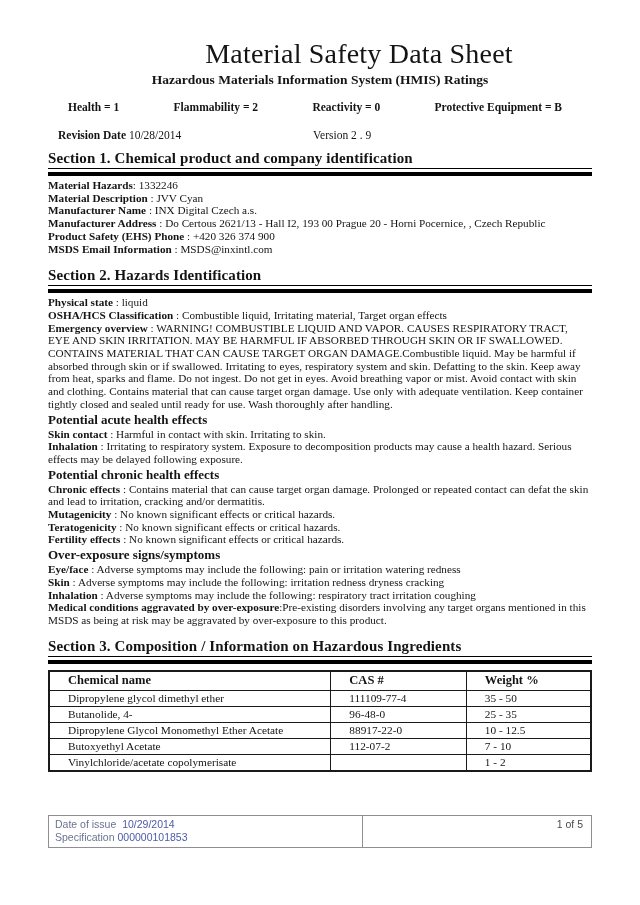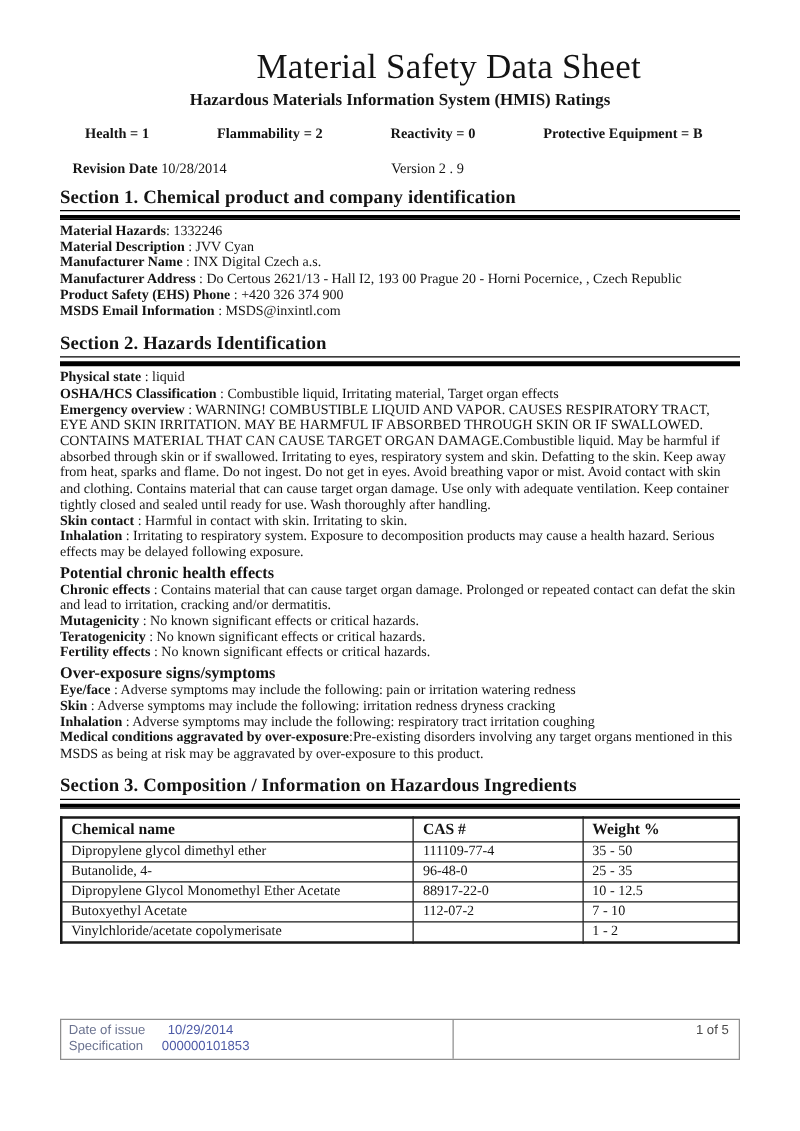--- a/index.html
+++ b/index.html
@@ -25,32 +25,32 @@
   .mt-s1 { margin-top:9px; }
   .mt-s2 { margin-top:12px; }
   .mt-s3 { margin-top:11px; }
 
   .body-block { margin-top:3px; }
   p.field { font-size:11.2px; line-height:12.7px; margin:0; }
   p.field .fl { font-weight:bold; }
   h3.subhead { font-size:13px; font-weight:bold; line-height:16px; margin:1px 0 0 0; }
 
   table.comp { width:100%; border-collapse:collapse; margin-top:6px; border:2px solid #1a1a1a; }
-  table.comp th, table.comp td { border:1px solid #1a1a1a; text-align:left; vertical-align:top; padding:1px 7px 2px 7px; }
+  table.comp th, table.comp td { border:1px solid #1a1a1a; text-align:left; vertical-align:top; padding:1px 7px 2px 18px; }
   table.comp th { font-size:12.5px; font-weight:bold; }
   table.comp td { font-size:11.3px; height:15px; }
   .col-chem { width:52%; } .col-cas { width:25%; } .col-wt { width:23%; }
 
   .footer { position:absolute; top:815px; left:48px; width:544px; height:33px;
     border:1px solid #8f8f8f; display:flex;
     font-family:"Liberation Sans","DejaVu Sans",sans-serif; font-size:10.5px; line-height:13px; }
   .footer-left { width:58%; border-right:1px solid #8f8f8f; padding:2px 6px; }
   .footer-right { flex:1; padding:2px 8px; text-align:right; color:#4a4a4a; }
   .f-label { color:#6b7390; }
-  .f-value { color:#4d5aa7;margin-left:12px; }
+  .f-value { color:#4d5aa7; }
 </style>
 </head>
 <body>
 
 <div class="page">
   <div class="content">
 
     <h1 class="doc-title">Material Safety Data Sheet</h1>
     <div class="doc-subtitle">Hazardous Materials Information System (HMIS) Ratings</div>
 
@@ -75,20 +75,21 @@
       <p class="field"><span class="fl">MSDS Email Information</span><span> : </span><span>MSDS@inxintl.com</span></p>
     </div>
 
     <h2 class="sec-head mt-s2">Section 2. Hazards Identification</h2>
     <div class="sec-rule"></div>
 
     <div class="body-block">
       <p class="field"><span class="fl">Physical state</span><span> : </span><span>liquid</span></p>
       <p class="field"><span class="fl">OSHA/HCS Classification</span><span> : </span><span>Combustible liquid, Irritating material, Target organ effects</span></p>
       <p class="field"><span class="fl">Emergency overview</span><span> : </span><span>WARNING! COMBUSTIBLE LIQUID AND VAPOR. CAUSES RESPIRATORY TRACT, EYE AND SKIN IRRITATION. MAY BE HARMFUL IF ABSORBED THROUGH SKIN OR IF SWALLOWED. CONTAINS MATERIAL THAT CAN CAUSE TARGET ORGAN DAMAGE.Combustible liquid. May be harmful if absorbed through skin or if swallowed. Irritating to eyes, respiratory system and skin. Defatting to the skin. Keep away from heat, sparks and flame. Do not ingest. Do not get in eyes. Avoid breathing vapor or mist. Avoid contact with skin and clothing. Contains material that can cause target organ damage. Use only with adequate ventilation. Keep container tightly closed and sealed until ready for use. Wash thoroughly after handling.</span></p>
+      <h3 class="subhead">Potential acute health effects</h3>
       <p class="field"><span class="fl">Skin contact</span><span> : </span><span>Harmful in contact with skin. Irritating to skin.</span></p>
       <p class="field"><span class="fl">Inhalation</span><span> : </span><span>Irritating to respiratory system. Exposure to decomposition products may cause a health hazard. Serious effects may be delayed following exposure.</span></p>
       <h3 class="subhead">Potential chronic health effects</h3>
       <p class="field"><span class="fl">Chronic effects</span><span> : </span><span>Contains material that can cause target organ damage. Prolonged or repeated contact can defat the skin and lead to irritation, cracking and/or dermatitis.</span></p>
       <p class="field"><span class="fl">Mutagenicity</span><span> : </span><span>No known significant effects or critical hazards.</span></p>
       <p class="field"><span class="fl">Teratogenicity</span><span> : </span><span>No known significant effects or critical hazards.</span></p>
       <p class="field"><span class="fl">Fertility effects</span><span> : </span><span>No known significant effects or critical hazards.</span></p>
       <h3 class="subhead">Over-exposure signs/symptoms</h3>
       <p class="field"><span class="fl">Eye/face</span><span> : </span><span>Adverse symptoms may include the following: pain or irritation watering redness</span></p>
       <p class="field"><span class="fl">Skin</span><span> : </span><span>Adverse symptoms may include the following: irritation redness dryness cracking</span></p>

